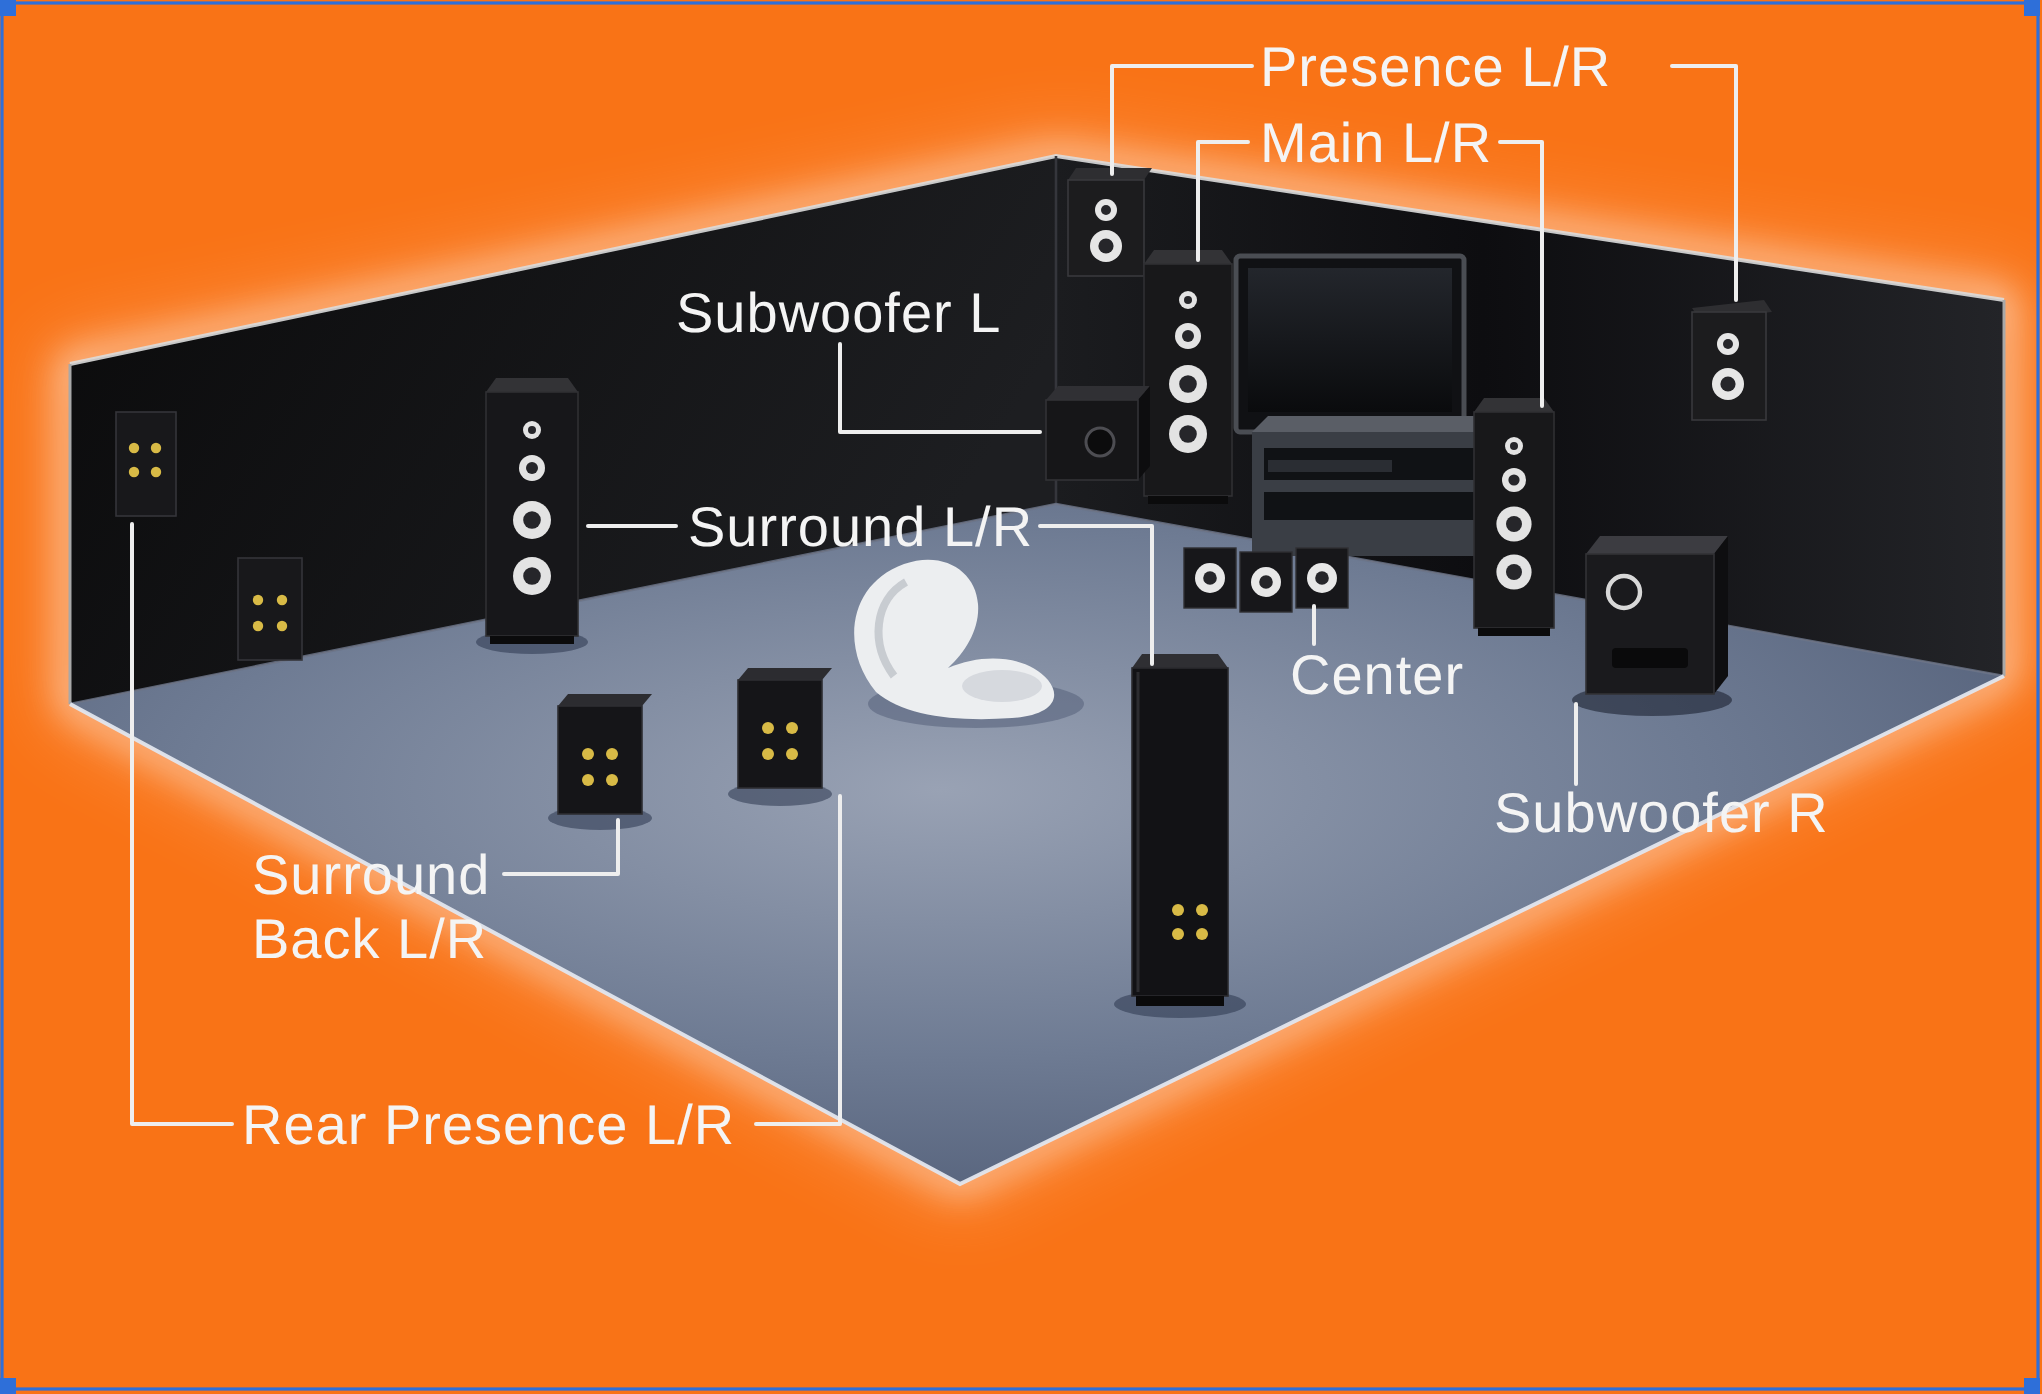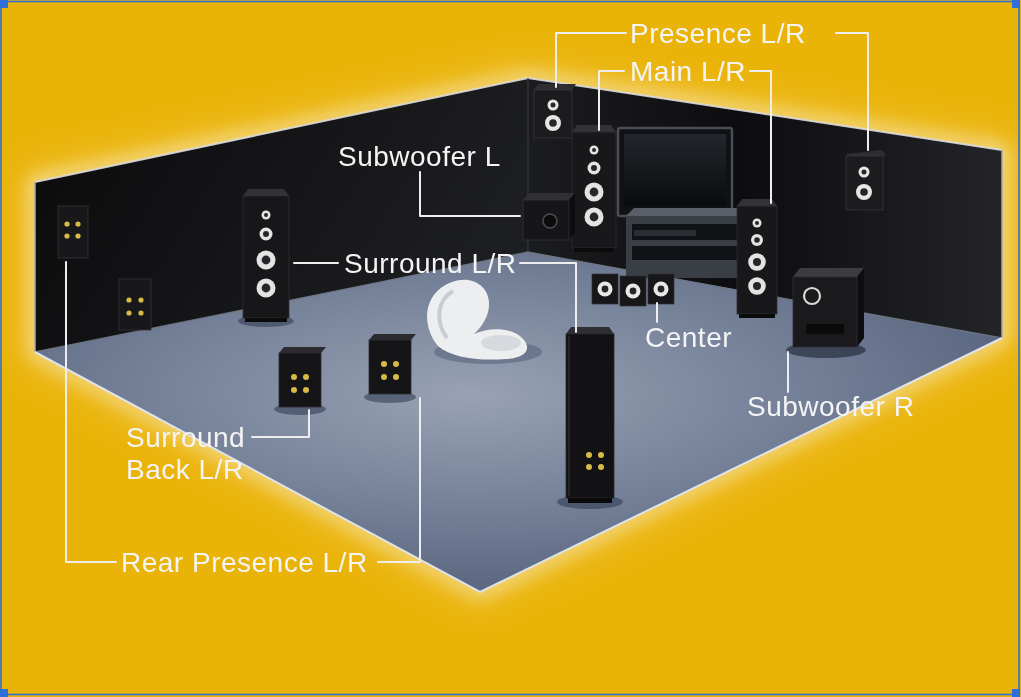--- a/index.html
+++ b/index.html
@@ -1,17 +1,17 @@
 <!DOCTYPE html>
 <html><head>
 <meta charset="utf-8">
 <style>
   html,body{margin:0;padding:0;background:#000;}
   .stage{
-    position:relative;width:1021px;height:697px;background:#eab308;
+    position:relative;width:1021px;height:697px;background:#f97316;
     overflow:hidden;font-family:"Liberation Sans",sans-serif;
   }
   .stage svg{position:absolute;left:0;top:0;}
   .label{
     fill:#f4f4f4;font-size:28px;font-family:"Liberation Sans",sans-serif;
     letter-spacing:.5px;
   }
   .leader{stroke:#eeeeee;stroke-width:2;fill:none;stroke-linecap:round;stroke-linejoin:round;}
   .handle{fill:#2e6fd9;}
 </style>

